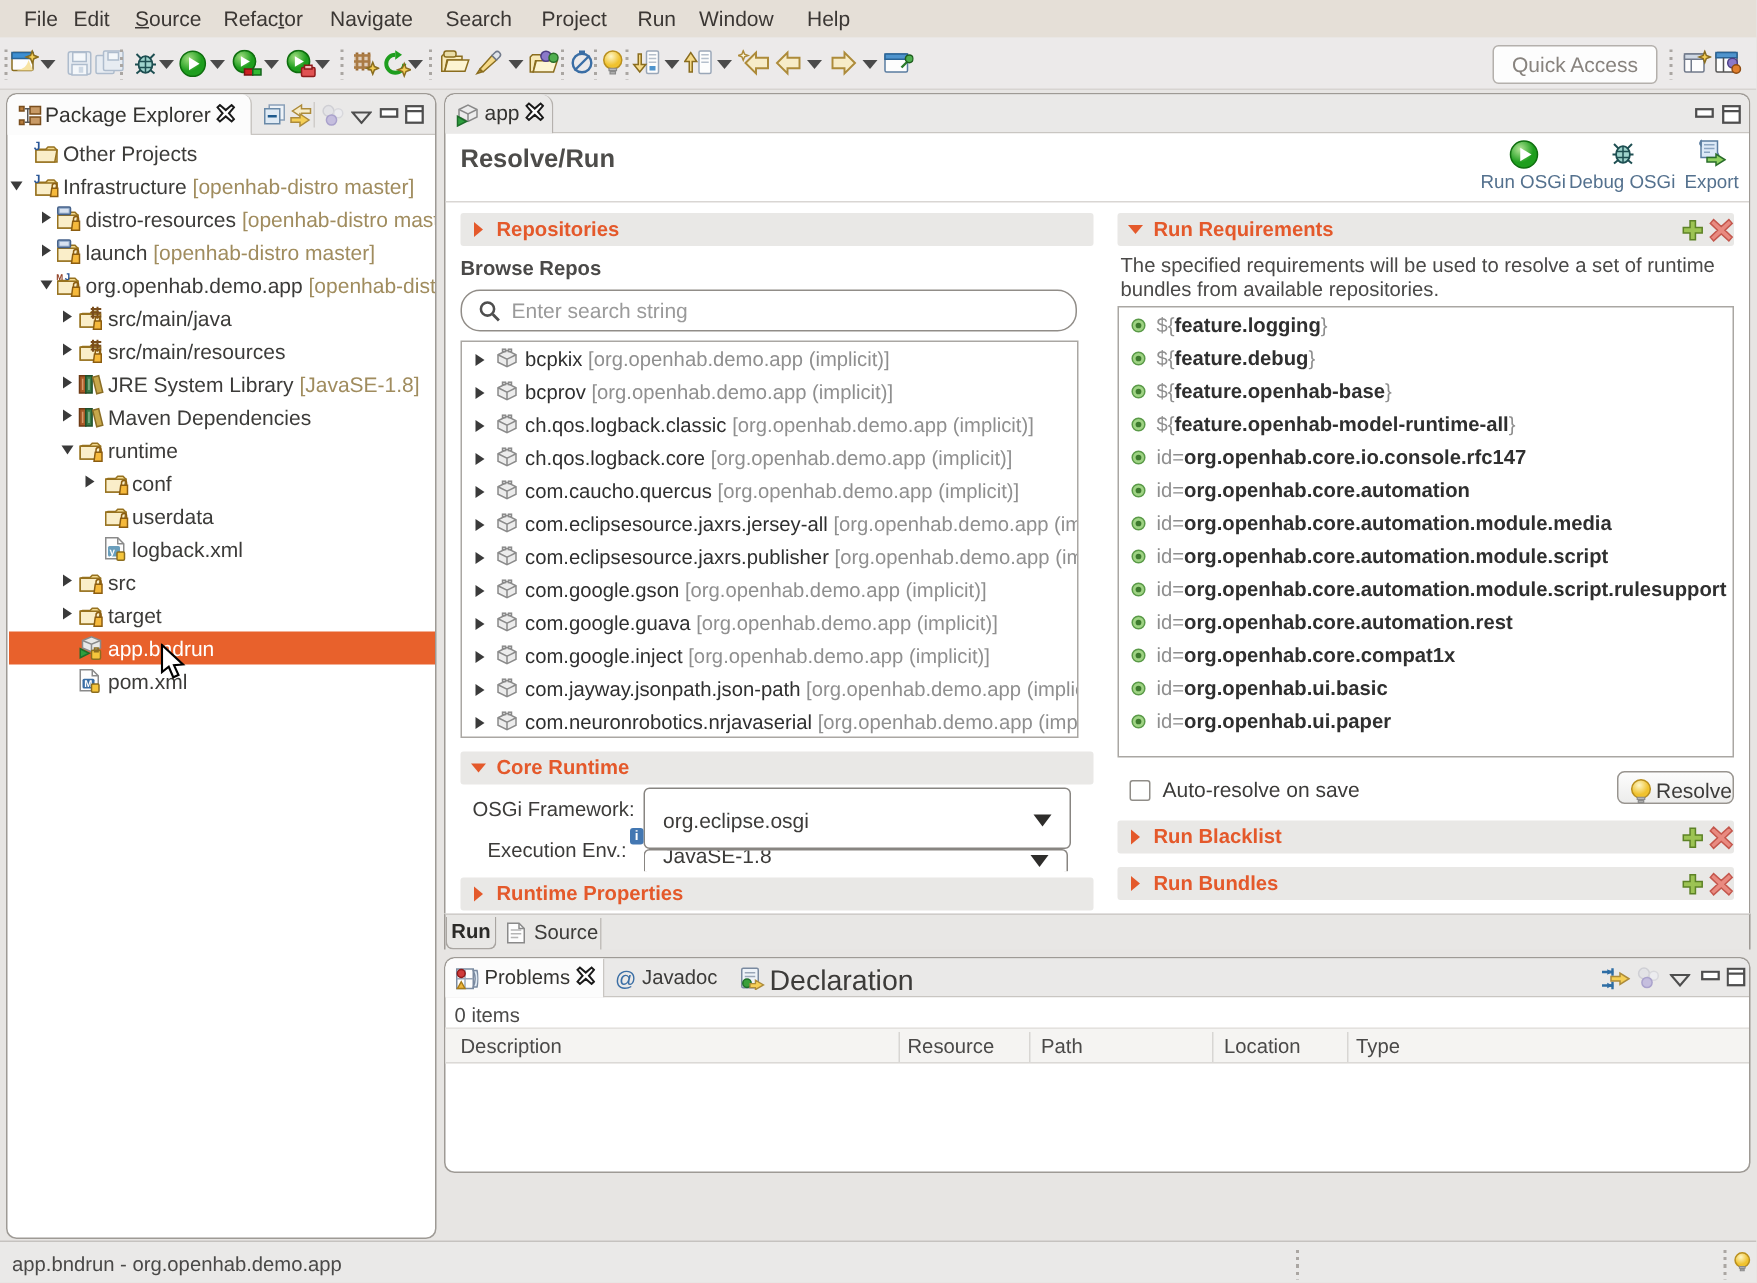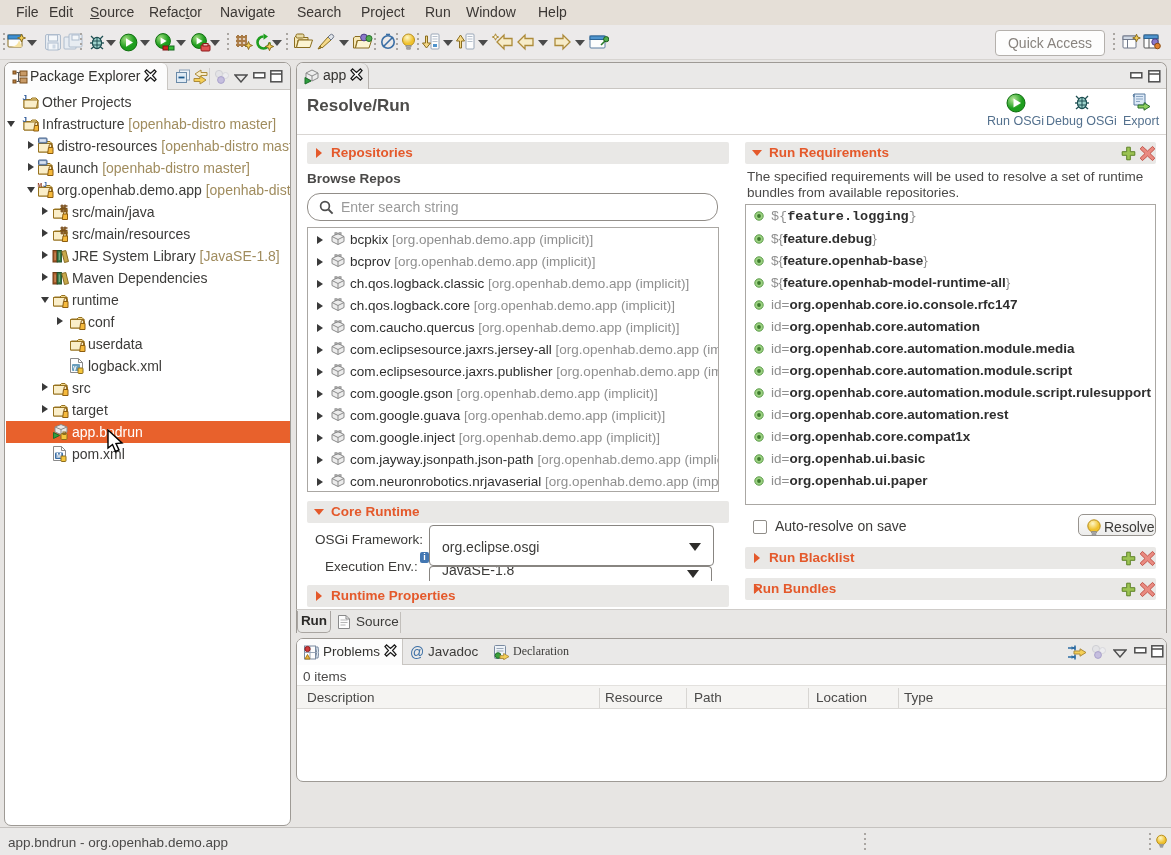--- a/index.html
+++ b/index.html
@@ -724,21 +724,21 @@
             <path d="M6.7 2.2 h3.6 v4.5 H14.8 v3.6 H10.3 V14.8 h-3.6 V10.3 H2.2 v-3.6 h4.5 Z" fill="#9cc353" stroke="#5d8226"></path>
           </svg>
         </span><span class="plusx" id="rr-x" style="right:0px;">
           <svg width="17" height="17" viewBox="0 0 17 17">
             <path d="M3.4 1.4 L8.5 6 L13.6 1.4 L15.8 3.9 L11 8.5 L15.8 13.1 L13.6 15.6 L8.5 11 L3.4 15.6 L1.2 13.1 L6 8.5 L1.2 3.9 Z" fill="#e98a80" stroke="#c4574d"></path>
           </svg>
         </span>
   </div>
   <div class="abs" style="left:450px; top:106px; width:404px; font-size:13.5px; color:#4a4948; line-height:16px;">The specified requirements will be used to resolve a set of runtime bundles from available repositories.</div>
   <div class="abs" id="reqlist" style="left:448px; top:141px; width:411px; height:301px; border:1px solid #aaa7a3; background:#fff; overflow:hidden; padding-top:1px;">
-        <div class="lrow" style="padding-left:8px;font-family:Liberation Mono, monospace;"><svg class="inl" width="10" height="10" viewBox="0 0 10 10" style="margin-right:7px;vertical-align:-1px">
+        <div class="lrow" style="padding-left:8px;"><svg class="inl" width="10" height="10" viewBox="0 0 10 10" style="margin-right:7px;vertical-align:-1px">
             <circle cx="5" cy="5" r="4.2" fill="#9ed383" stroke="#5a9a48"></circle>
             <circle cx="5" cy="5" r="1.9" fill="#3d7a2e"></circle>
           </svg><span class="gray">${</span><b>feature.logging</b><span class="gray">}</span></div>
         <div class="lrow" style="padding-left:8px;"><svg class="inl" width="10" height="10" viewBox="0 0 10 10" style="margin-right:7px;vertical-align:-1px">
             <circle cx="5" cy="5" r="4.2" fill="#9ed383" stroke="#5a9a48"></circle>
             <circle cx="5" cy="5" r="1.9" fill="#3d7a2e"></circle>
           </svg><span class="gray">${</span><b>feature.debug</b><span class="gray">}</span></div>
         <div class="lrow" style="padding-left:8px;"><svg class="inl" width="10" height="10" viewBox="0 0 10 10" style="margin-right:7px;vertical-align:-1px">
             <circle cx="5" cy="5" r="4.2" fill="#9ed383" stroke="#5a9a48"></circle>
             <circle cx="5" cy="5" r="1.9" fill="#3d7a2e"></circle>
@@ -805,21 +805,21 @@
     <span class="plusx" id="bl-plus" style="right:19px;">
           <svg width="17" height="17" viewBox="0 0 17 17">
             <path d="M6.7 2.2 h3.6 v4.5 H14.8 v3.6 H10.3 V14.8 h-3.6 V10.3 H2.2 v-3.6 h4.5 Z" fill="#9cc353" stroke="#5d8226"></path>
           </svg>
         </span><span class="plusx" id="bl-x" style="right:0px;">
           <svg width="17" height="17" viewBox="0 0 17 17">
             <path d="M3.4 1.4 L8.5 6 L13.6 1.4 L15.8 3.9 L11 8.5 L15.8 13.1 L13.6 15.6 L8.5 11 L3.4 15.6 L1.2 13.1 L6 8.5 L1.2 3.9 Z" fill="#e98a80" stroke="#c4574d"></path>
           </svg>
         </span>
   </div>
-  <div class="secbar" style="left:448px; top:515px; width:411px;"><span class="tri-r"></span><span style="margin-left:8px">Run Bundles</span>
+  <div class="secbar" style="left:448px; top:515px; width:411px;"><span class="tri-r"></span><span style="margin-left:24px">Run Bundles</span>
     <span class="plusx" id="bu-plus" style="right:19px;">
           <svg width="17" height="17" viewBox="0 0 17 17">
             <path d="M6.7 2.2 h3.6 v4.5 H14.8 v3.6 H10.3 V14.8 h-3.6 V10.3 H2.2 v-3.6 h4.5 Z" fill="#9cc353" stroke="#5d8226"></path>
           </svg>
         </span><span class="plusx" id="bu-x" style="right:0px;">
           <svg width="17" height="17" viewBox="0 0 17 17">
             <path d="M3.4 1.4 L8.5 6 L13.6 1.4 L15.8 3.9 L11 8.5 L15.8 13.1 L13.6 15.6 L8.5 11 L3.4 15.6 L1.2 13.1 L6 8.5 L1.2 3.9 Z" fill="#e98a80" stroke="#c4574d"></path>
           </svg>
         </span>
   </div>
@@ -860,21 +860,21 @@
       </div>
   <div class="abs" style="left:131px; top:5px; font-size:13.5px; color:#3c3b39;">Javadoc</div>
   <div class="abs" style="left:196px; top:5px;" id="declicon">
         <svg width="17" height="16" viewBox="0 0 17 16">
           <rect x="1.5" y="1.5" width="11" height="13" rx="1" fill="#eef3f8" stroke="#7a8aa0"></rect>
           <path d="M3.5 4.5 h7 M3.5 7 h7 M3.5 9.5 h4" stroke="#9aa7b8"></path>
           <circle cx="5" cy="11.5" r="2.8" fill="#3aa03a" stroke="#1d6e2a"></circle>
           <path d="M10 15.5 L16 12 L10 8.5 V11 H6 V14 H10 Z" fill="#f5cf56" stroke="#ad8b3a" transform="scale(0.9) translate(1.8,2)"></path>
         </svg>
       </div>
-  <div class="abs" style="left:216px; top:5px; font-size:12px; color:#3c3b39;font-family:Liberation Serif, serif;">Declaration</div>
+  <div class="abs" style="left:216px; top:5px; font-size:19px; color:#3c3b39;">Declaration</div>
   <span class="abs" id="pr-filter" style="left:770px; top:5px;">
         <svg width="20" height="17" viewBox="0 0 20 17">
           <path d="M1 4 h7 M1 13 h7" stroke="#2e6da4" stroke-width="1.6"></path>
           <path d="M8 1.5 V6.5 M8 10.5 V15.5" stroke="#2e6da4" stroke-width="1.6"></path>
           <path d="M5 4 L8.5 4 M5 13 L8.5 13" stroke="#2e6da4" stroke-width="1.6"></path>
           <path d="M4.5 2.2 L8 4 L4.5 5.8 Z M4.5 11.2 L8 13 L4.5 14.8 Z" fill="#2e6da4"></path>
           <path d="M16 8.5 L10 4.8 V7 H4 V10 H10 V12.2 Z" fill="#f5cf56" stroke="#ad8b3a" transform="translate(3,0)"></path>
         </svg>
       </span>
   <span class="abs" id="pr-focus" style="left:793px; top:5px;">

